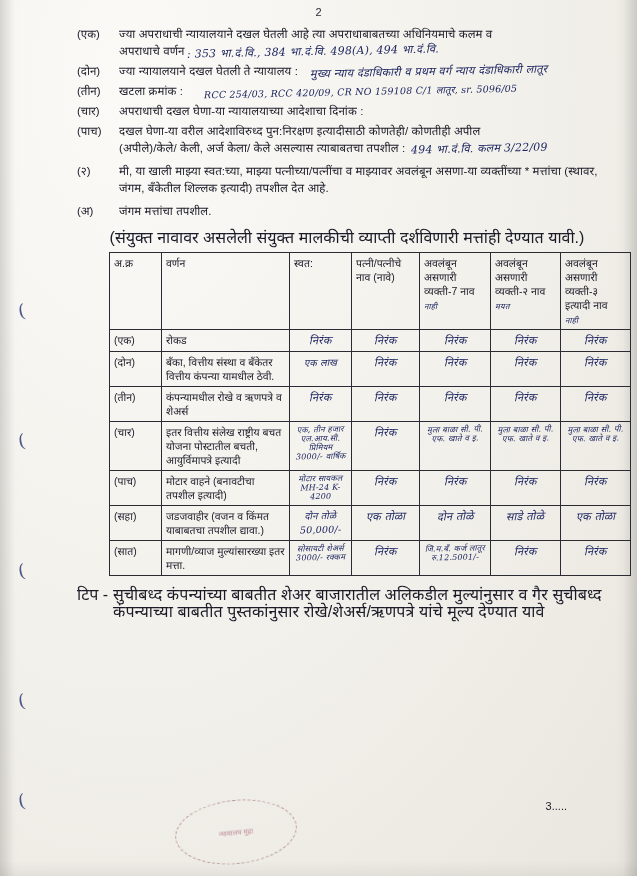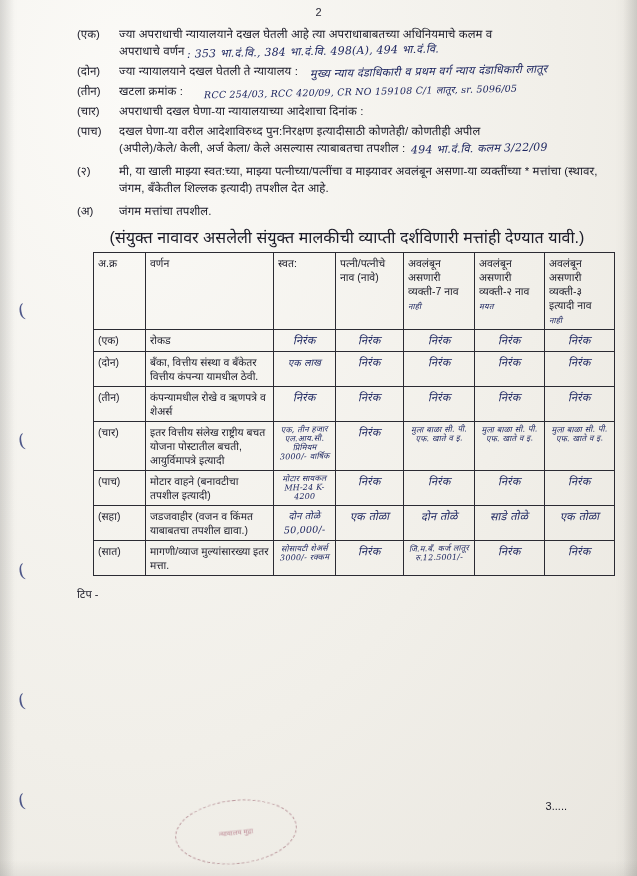--- a/index.html
+++ b/index.html
@@ -58,21 +58,21 @@
   }
   .hand.sm{font-size:9.5px;}
   .hand.xs{font-size:8px;line-height:9px;}
   .center-note{
     text-align:center;font-size:16px;margin:6px 0 4px 0;
   }
   
   table.assets{
     border-collapse:collapse;
     width:521px;
-    margin-left:16px;
+    margin-left:32px;
     table-layout:fixed;
   }
   table.assets th, table.assets td{
     border:1px solid #2b2b33;
     vertical-align:top;
     padding:3px 4px;
     font-size:10.5px;
     line-height:14px;
   }
   table.assets th{
@@ -84,21 +84,21 @@
   col.c1{width:128px;}
   col.c2{width:62px;}
   col.c3{width:68px;}
   col.c4{width:71px;}
   col.c5{width:70px;}
   col.c6{width:70px;}
   td.srno{text-align:left;}
   td.val{text-align:center;vertical-align:middle;}
   .cellwrap{display:block;}
   .footnote{
-    display:flex;margin-top:10px;font-size:11px;line-height:17px;
+    display:flex;margin-top:10px;font-size:16px;line-height:17px;
   }
   .footnote .tag{width:36px;flex:0 0 36px;}
   .pagefoot{
     position:absolute;right:70px;top:800px;font-size:11px;
   }
   
   .stamp{
     position:absolute;left:175px;top:800px;
     width:120px;height:62px;
     border-radius:50%;
@@ -292,18 +292,22 @@
           <td class="val"><span class="hand">निरंक</span></td>
           <td class="val"><span class="hand xs">जि.म.बँ. कर्ज लातूर रु.12.5001/-</span></td>
           <td class="val"><span class="hand">निरंक</span></td>
           <td class="val"><span class="hand">निरंक</span></td>
         </tr>
       </tbody>
     </table>
 
     <div class="footnote">
       <div class="tag">टिप -</div>
+      <div>
+        <div class="printed">सुचीबध्द कंपन्यांच्या बाबतीत शेअर बाजारातील अलिकडील मुल्यांनुसार व गैर सुचीबध्द</div>
+        <div class="printed">कंपन्याच्या बाबतीत पुस्तकांनुसार रोखे/शेअर्स/ऋणपत्रे यांचे मूल्य देण्यात यावे</div>
+      </div>
     </div>
   </div>
 
   <div class="pagefoot">3.....</div>
   <div class="stamp">न्यायालय मुद्रा</div>
 </div>
 
 </body></html>

